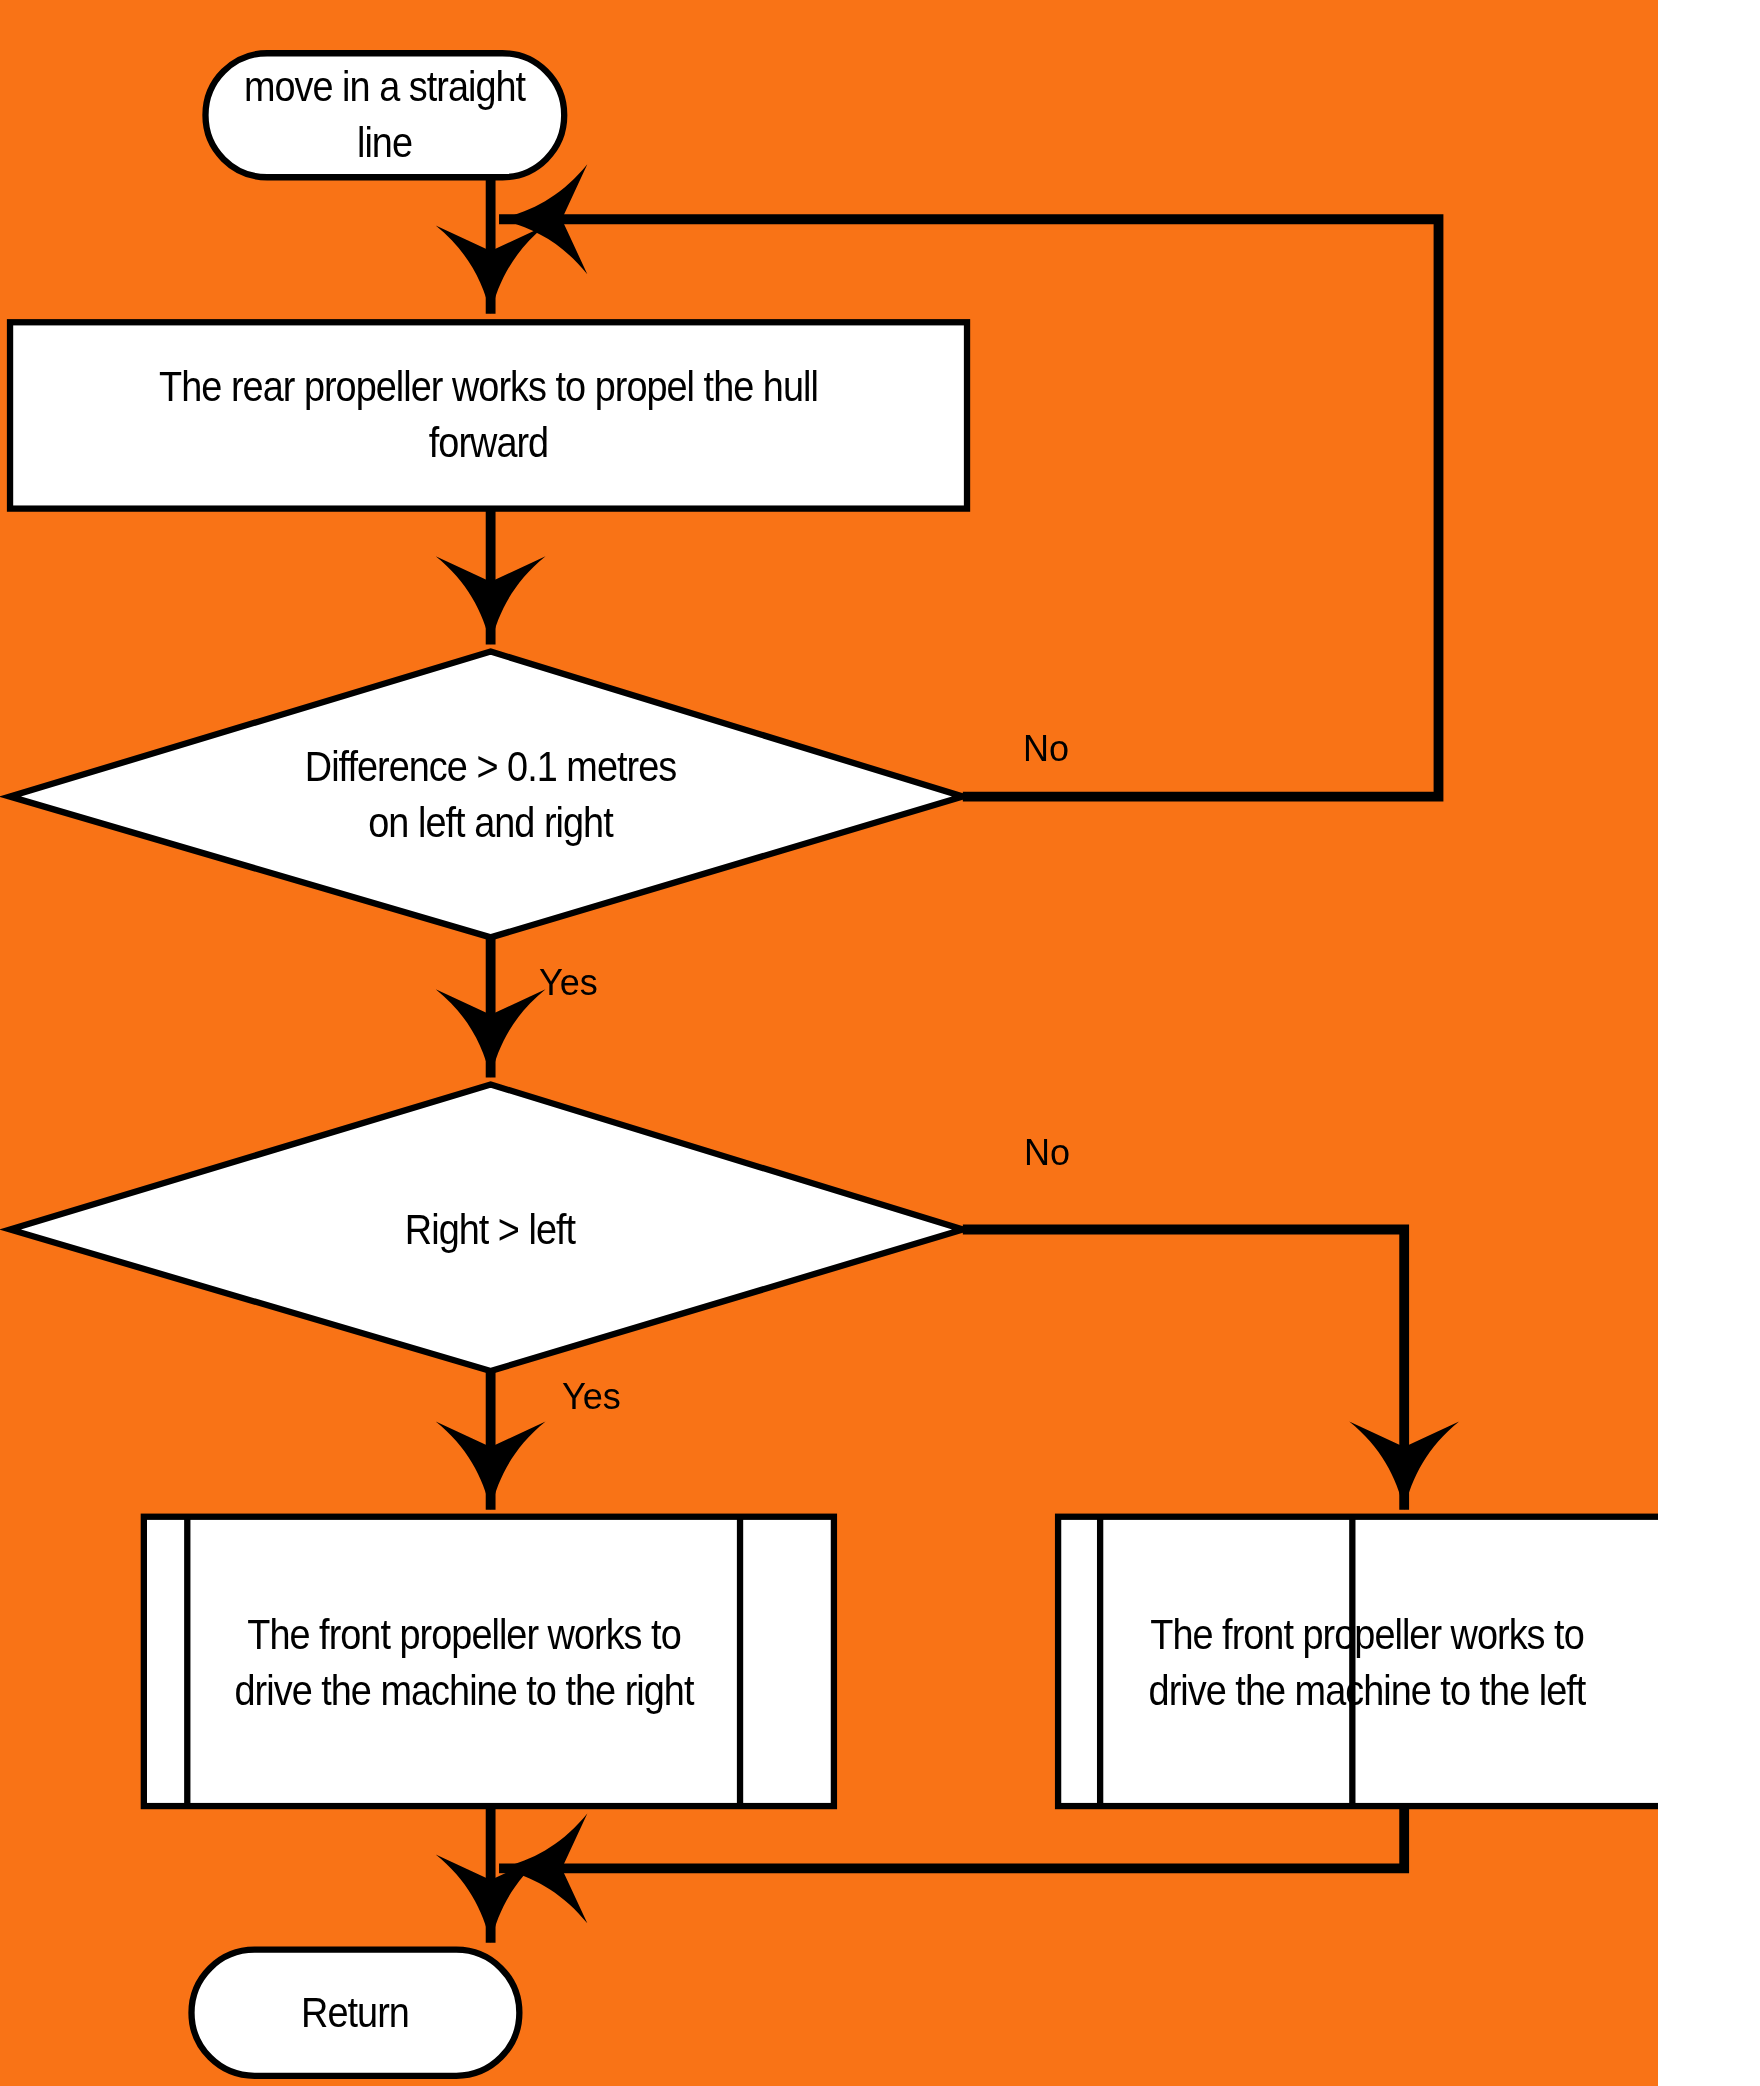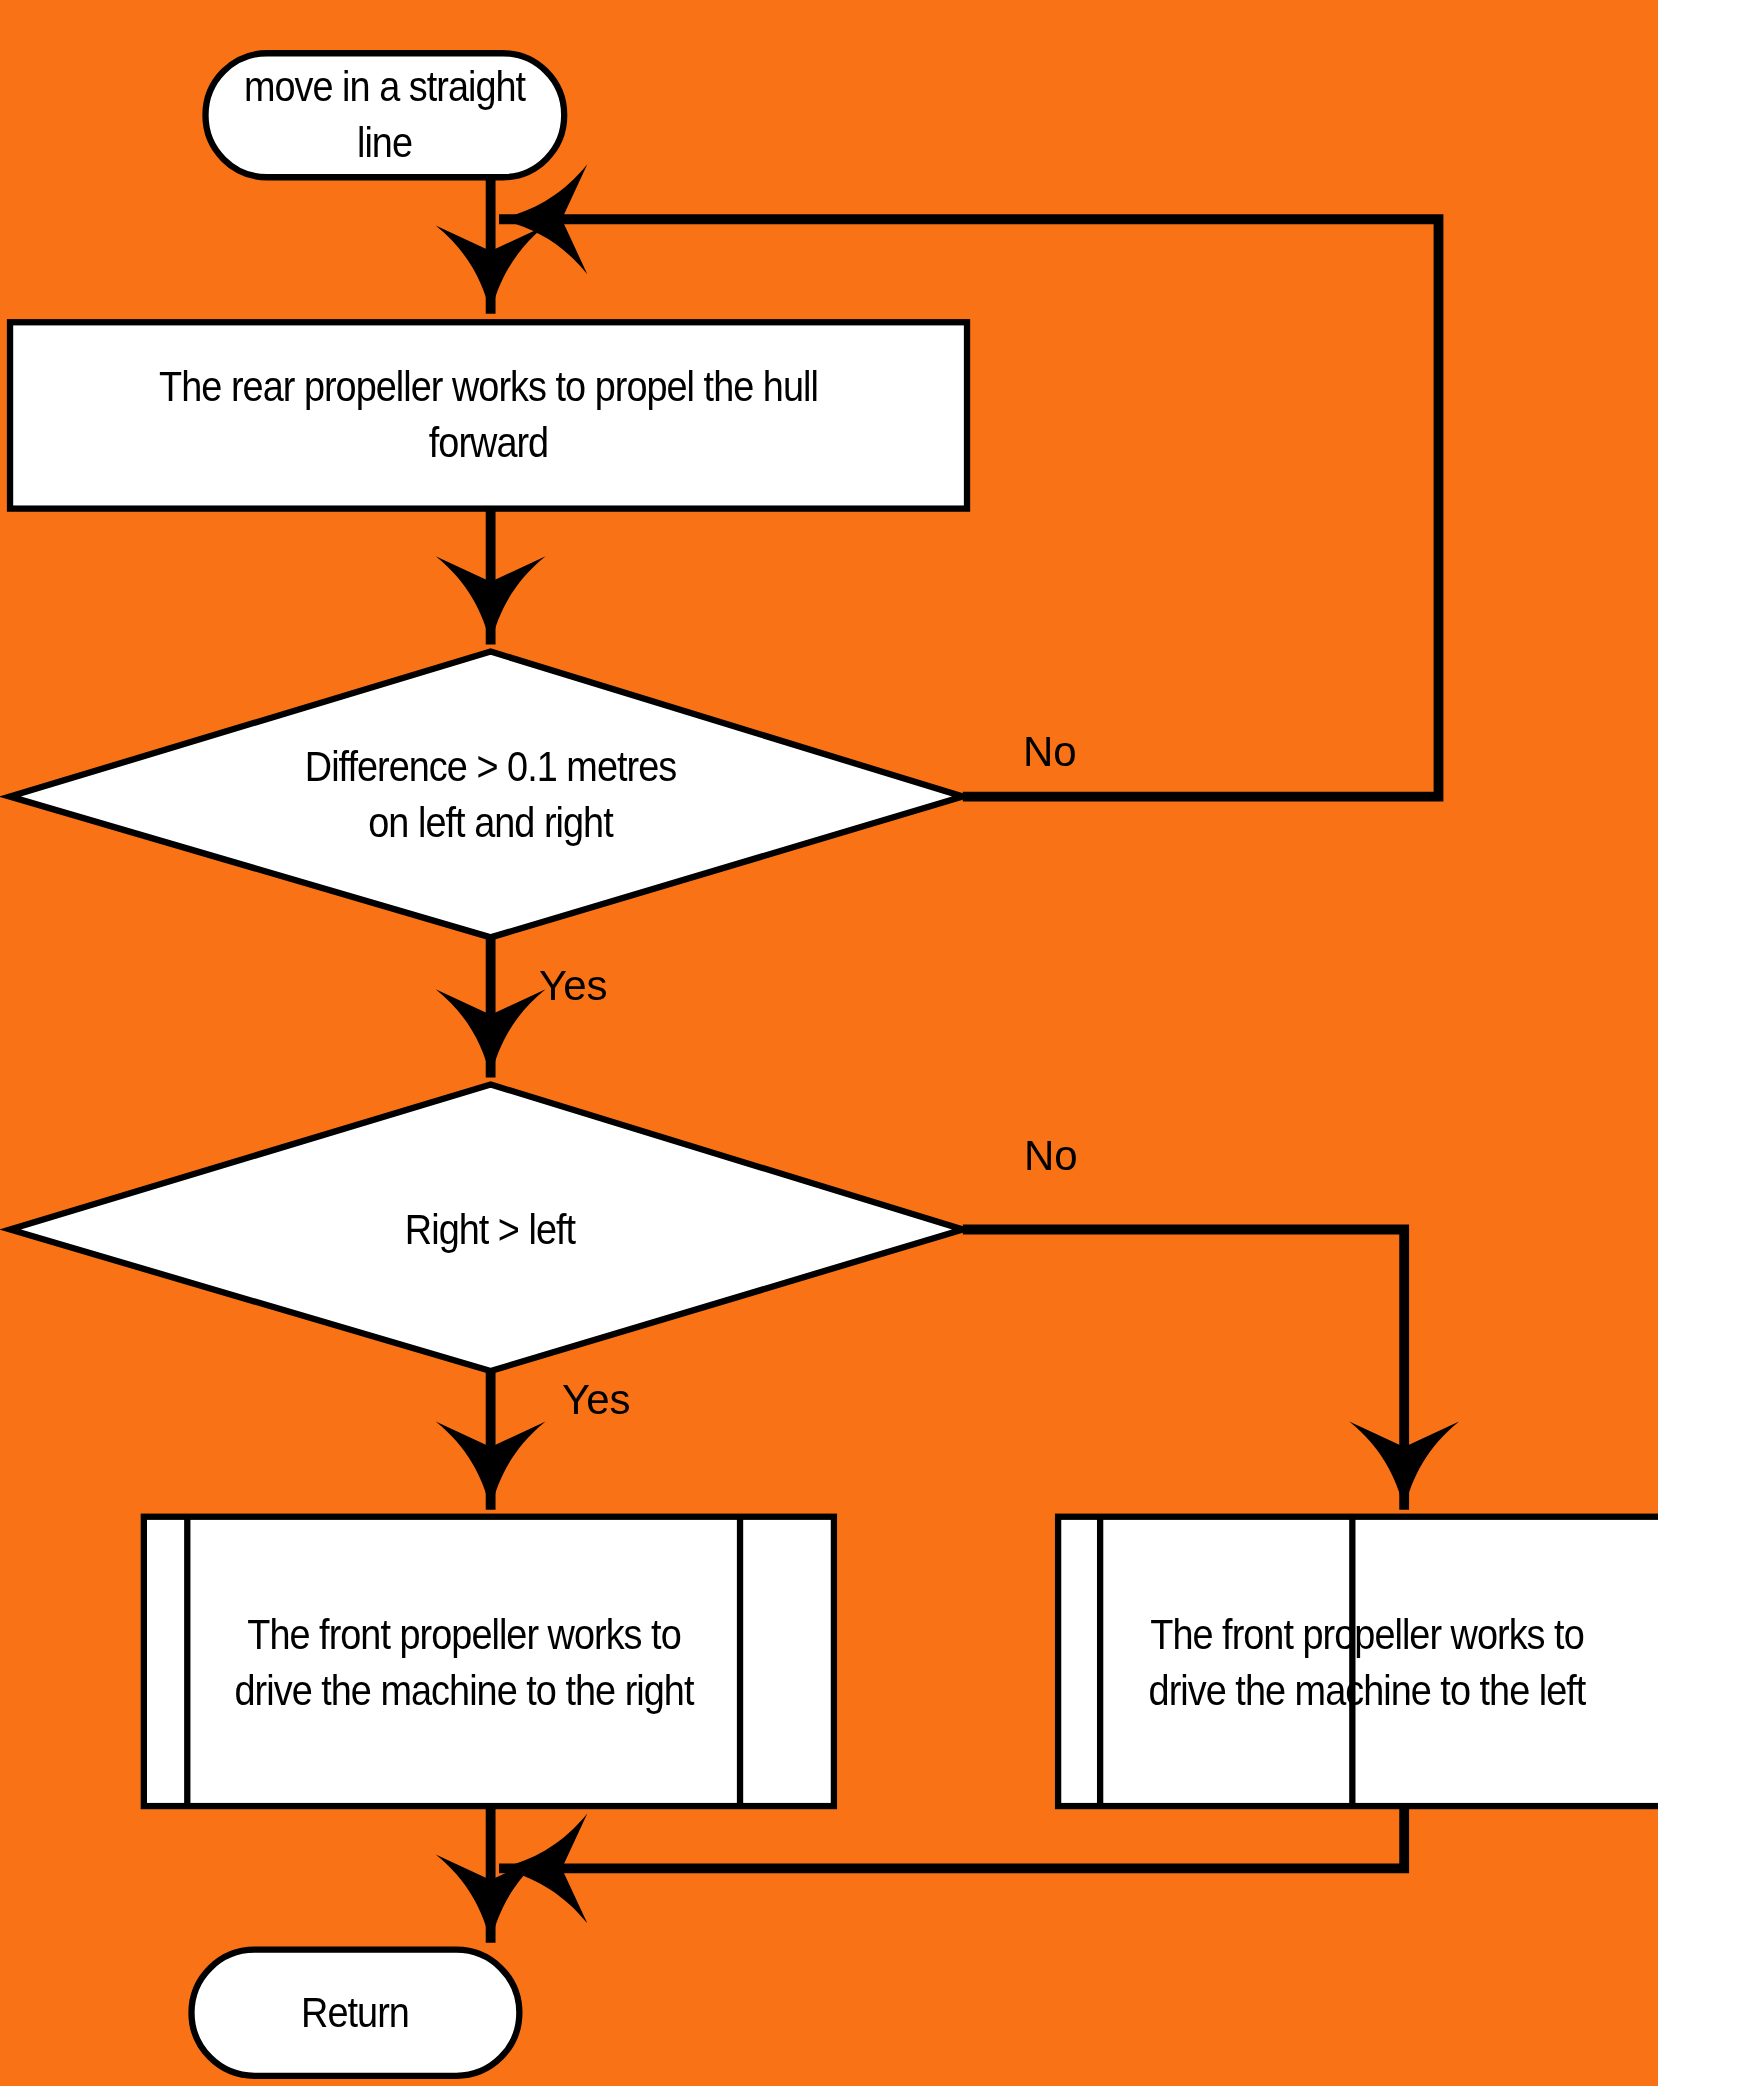--- a/index.html
+++ b/index.html
@@ -19,21 +19,21 @@
   .node-label{
     font-size:43px;
     line-height:1.30;
     letter-spacing:-1.1px;
     transform:scaleX(0.88);
   }
   .edge-label{
     position:absolute;
     color:#000000;
     font-family:"Liberation Sans", sans-serif;
-    font-size:42px;
+    font-size:36px;
     line-height:1;
     white-space:nowrap;
   }
 </style>
 </head>
 <body>
 
 <div id="root">
 
   <svg id="flow" viewBox="0 0 2513 2979">

